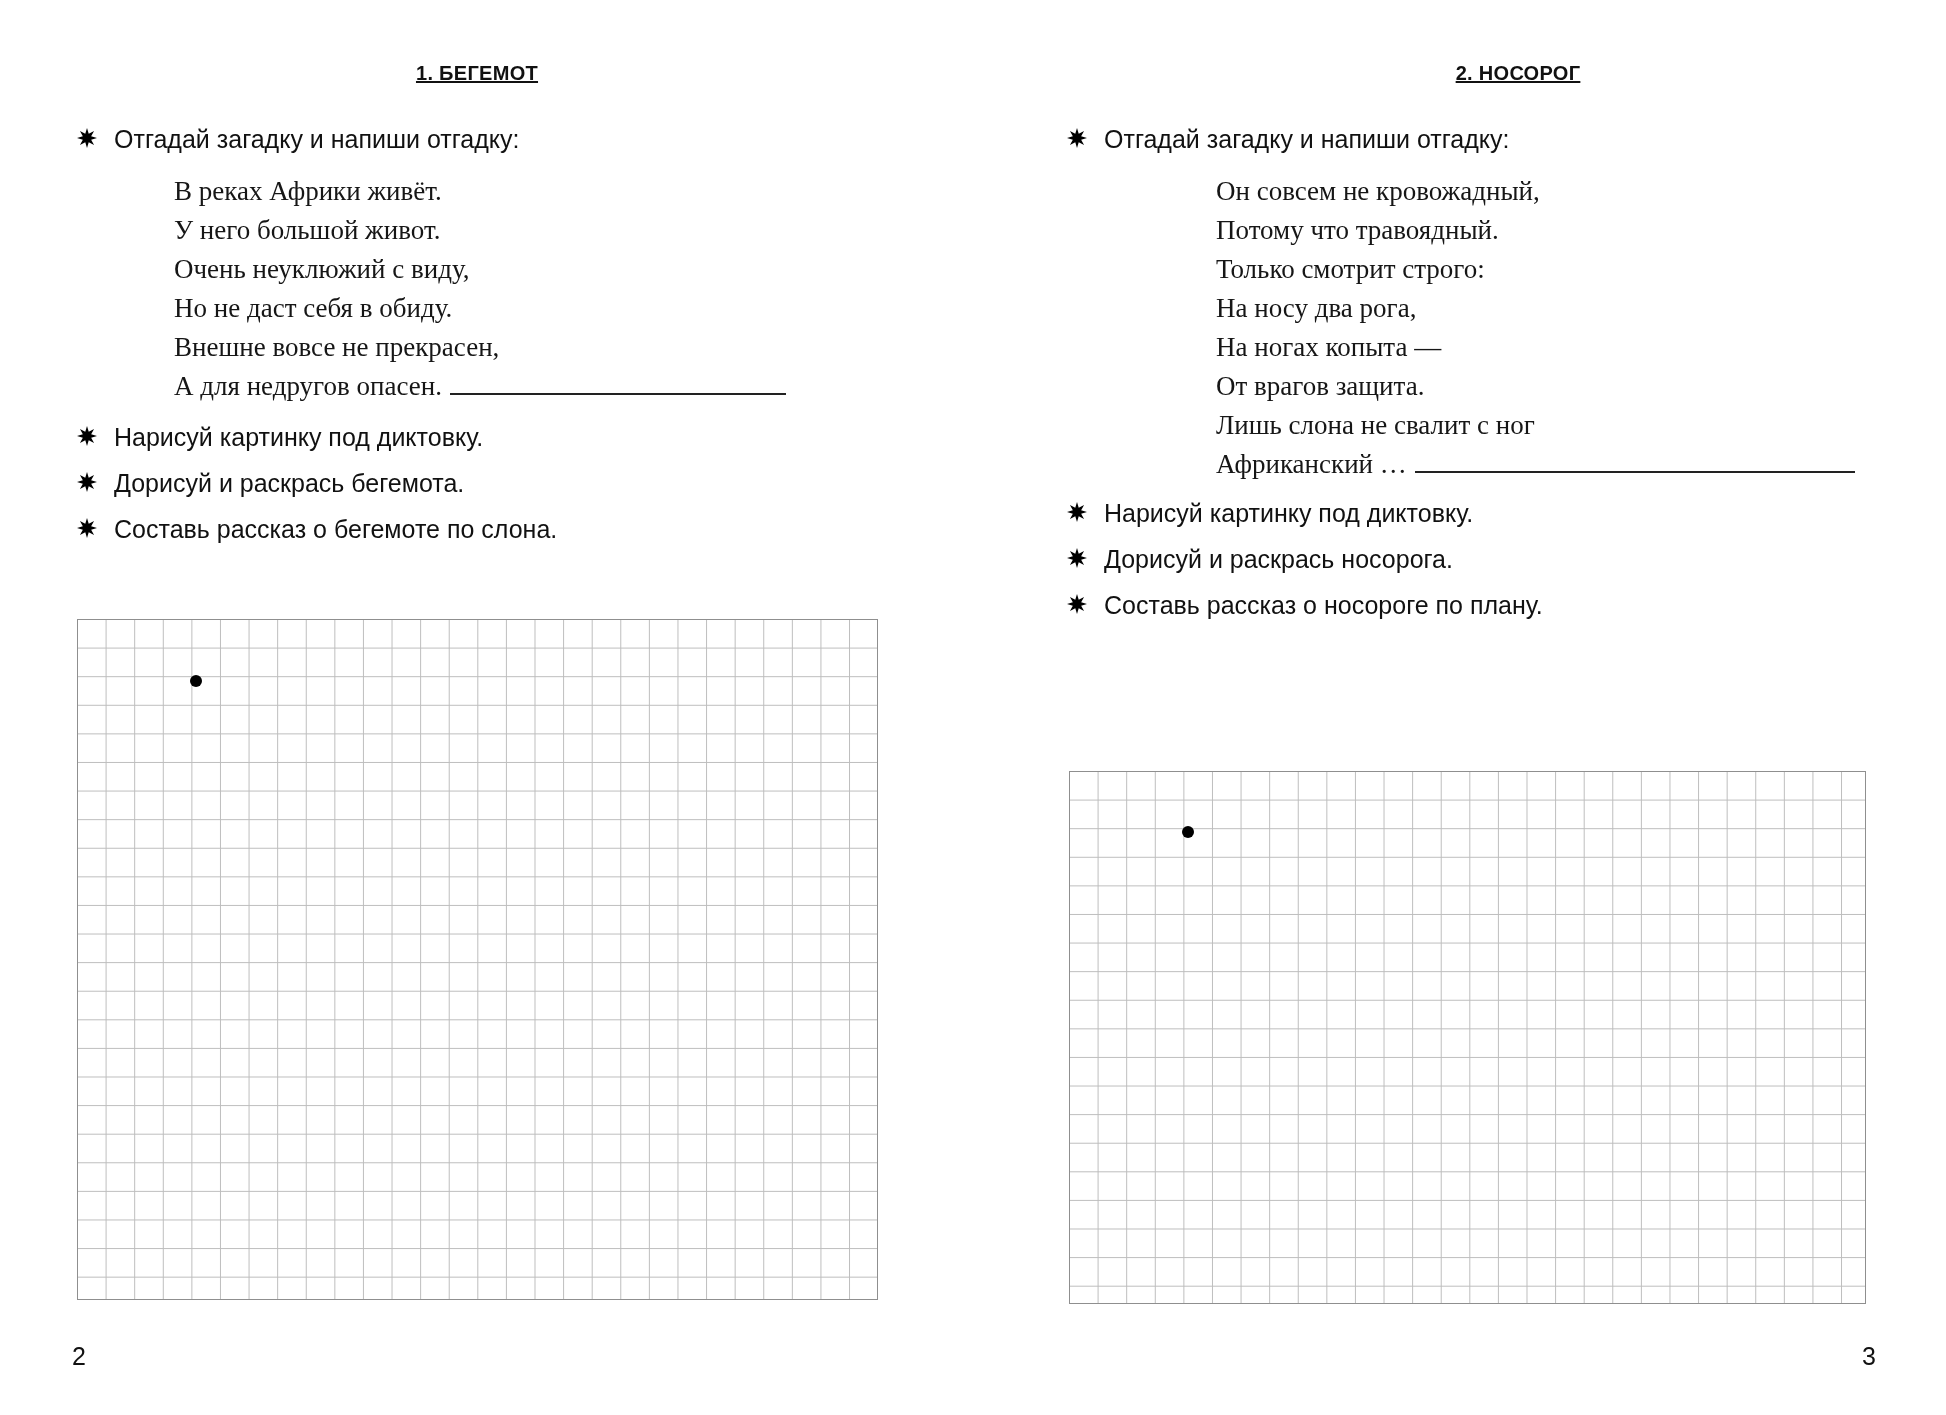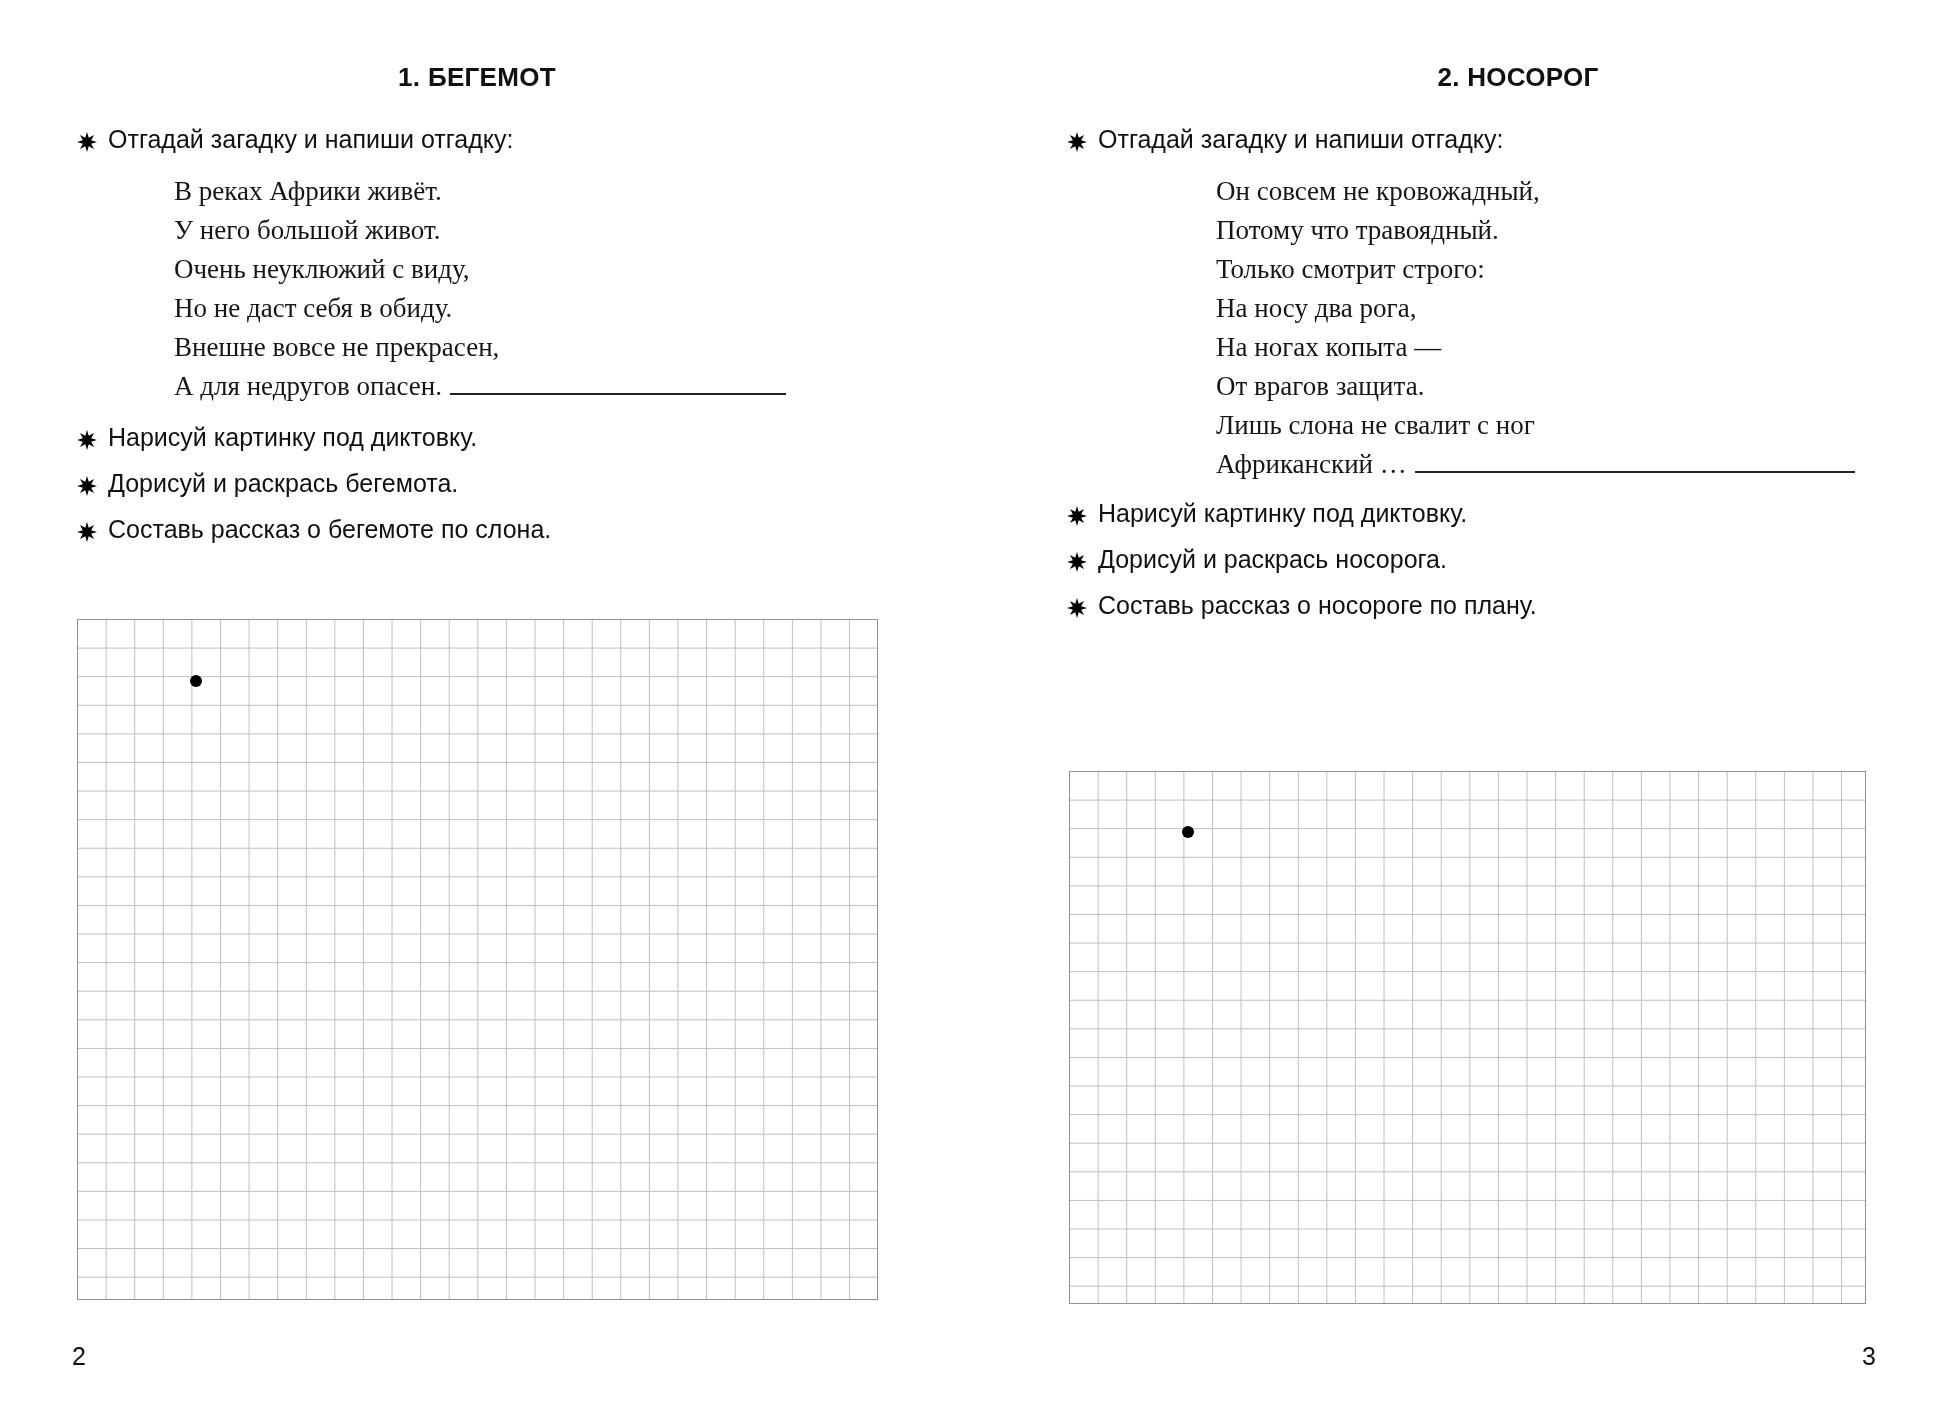--- a/index.html
+++ b/index.html
@@ -11,32 +11,33 @@
     color: #1a1a1a;
     overflow: hidden;
     position: relative;
   }
   .spread { position: absolute; inset: 0; }
 
   .page-title {
     position: absolute;
     width: 800px;
     text-align: center;
-    font-size: 26px;
+    font-size: 20px;
     font-weight: bold;
     letter-spacing: 0.3px;
     color: #111;
+    text-decoration: underline;
   }
   .lp-title { left: 77px;  top: 62px; }
   .rp-title { left: 1118px; top: 62px; }
 
   .task-line {
     display: flex;
-    align-items: center;
-    gap: 11px;
+    align-items: flex-start;
+    gap: 17px;
     font-size: 25px;
     line-height: 34px;
     color: #111;
   }
   .task-line .star { flex: 0 0 auto; margin-top: 6px; }
 
   .intro-task { position: absolute; }
   .lp-intro { left: 77px;  top: 122px; }
   .rp-intro { left: 1067px; top: 122px; }
 

